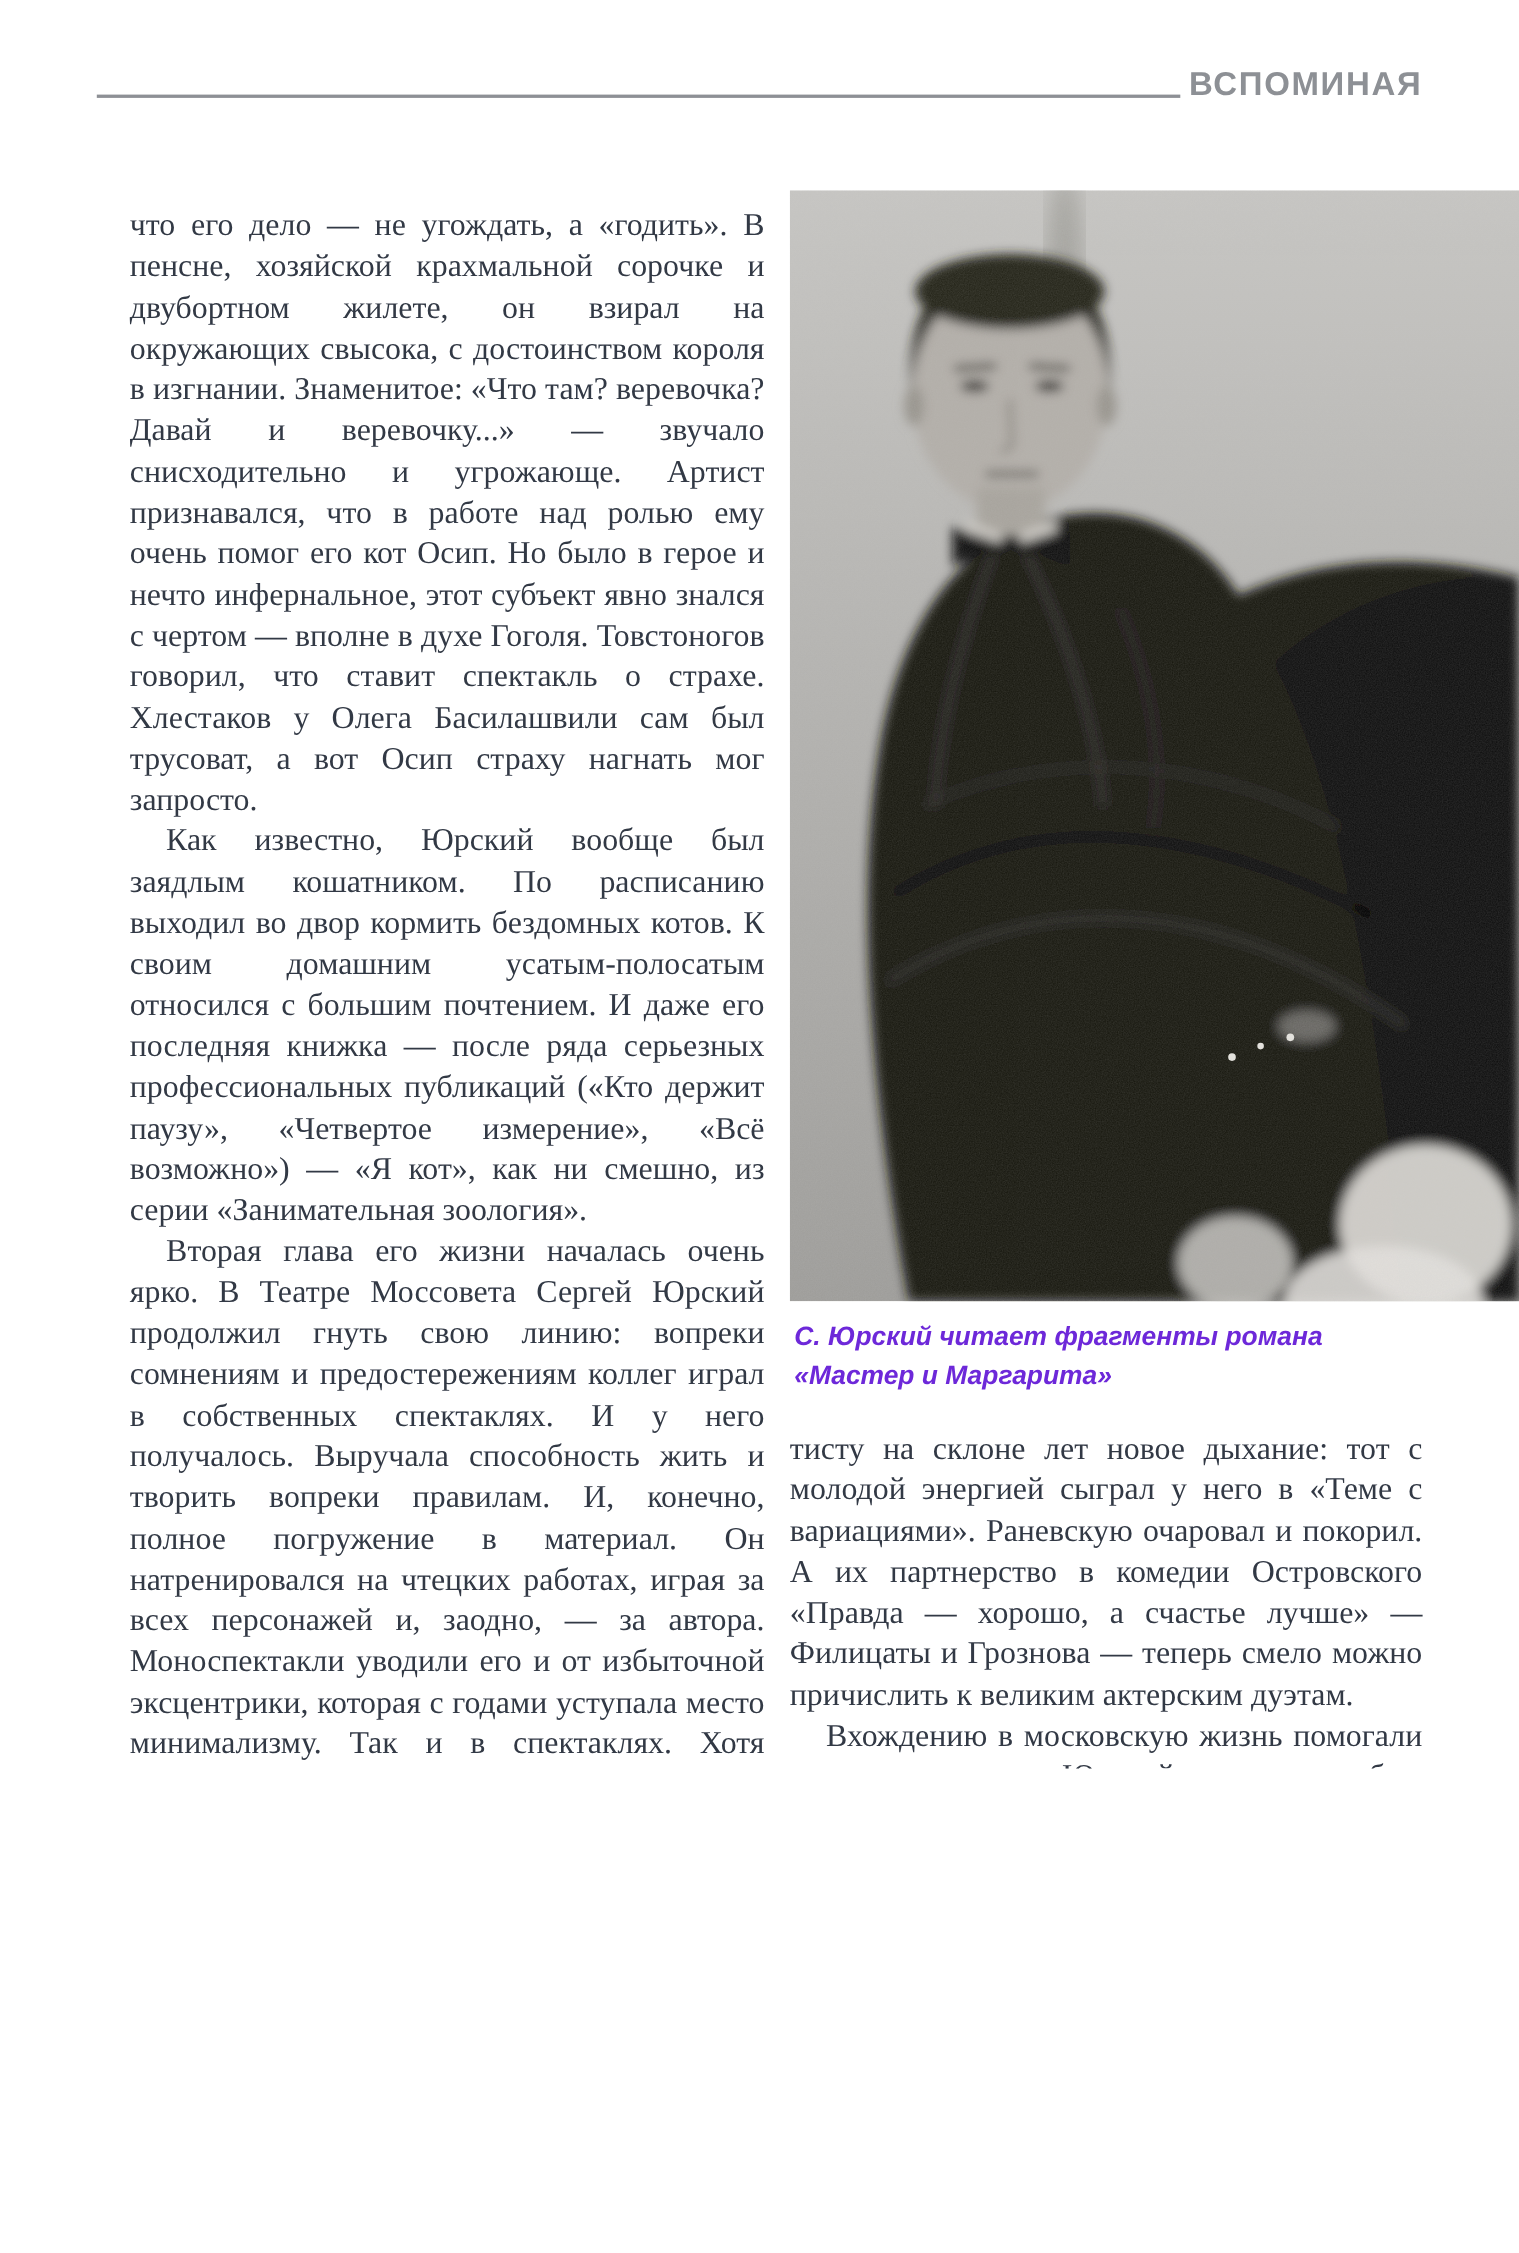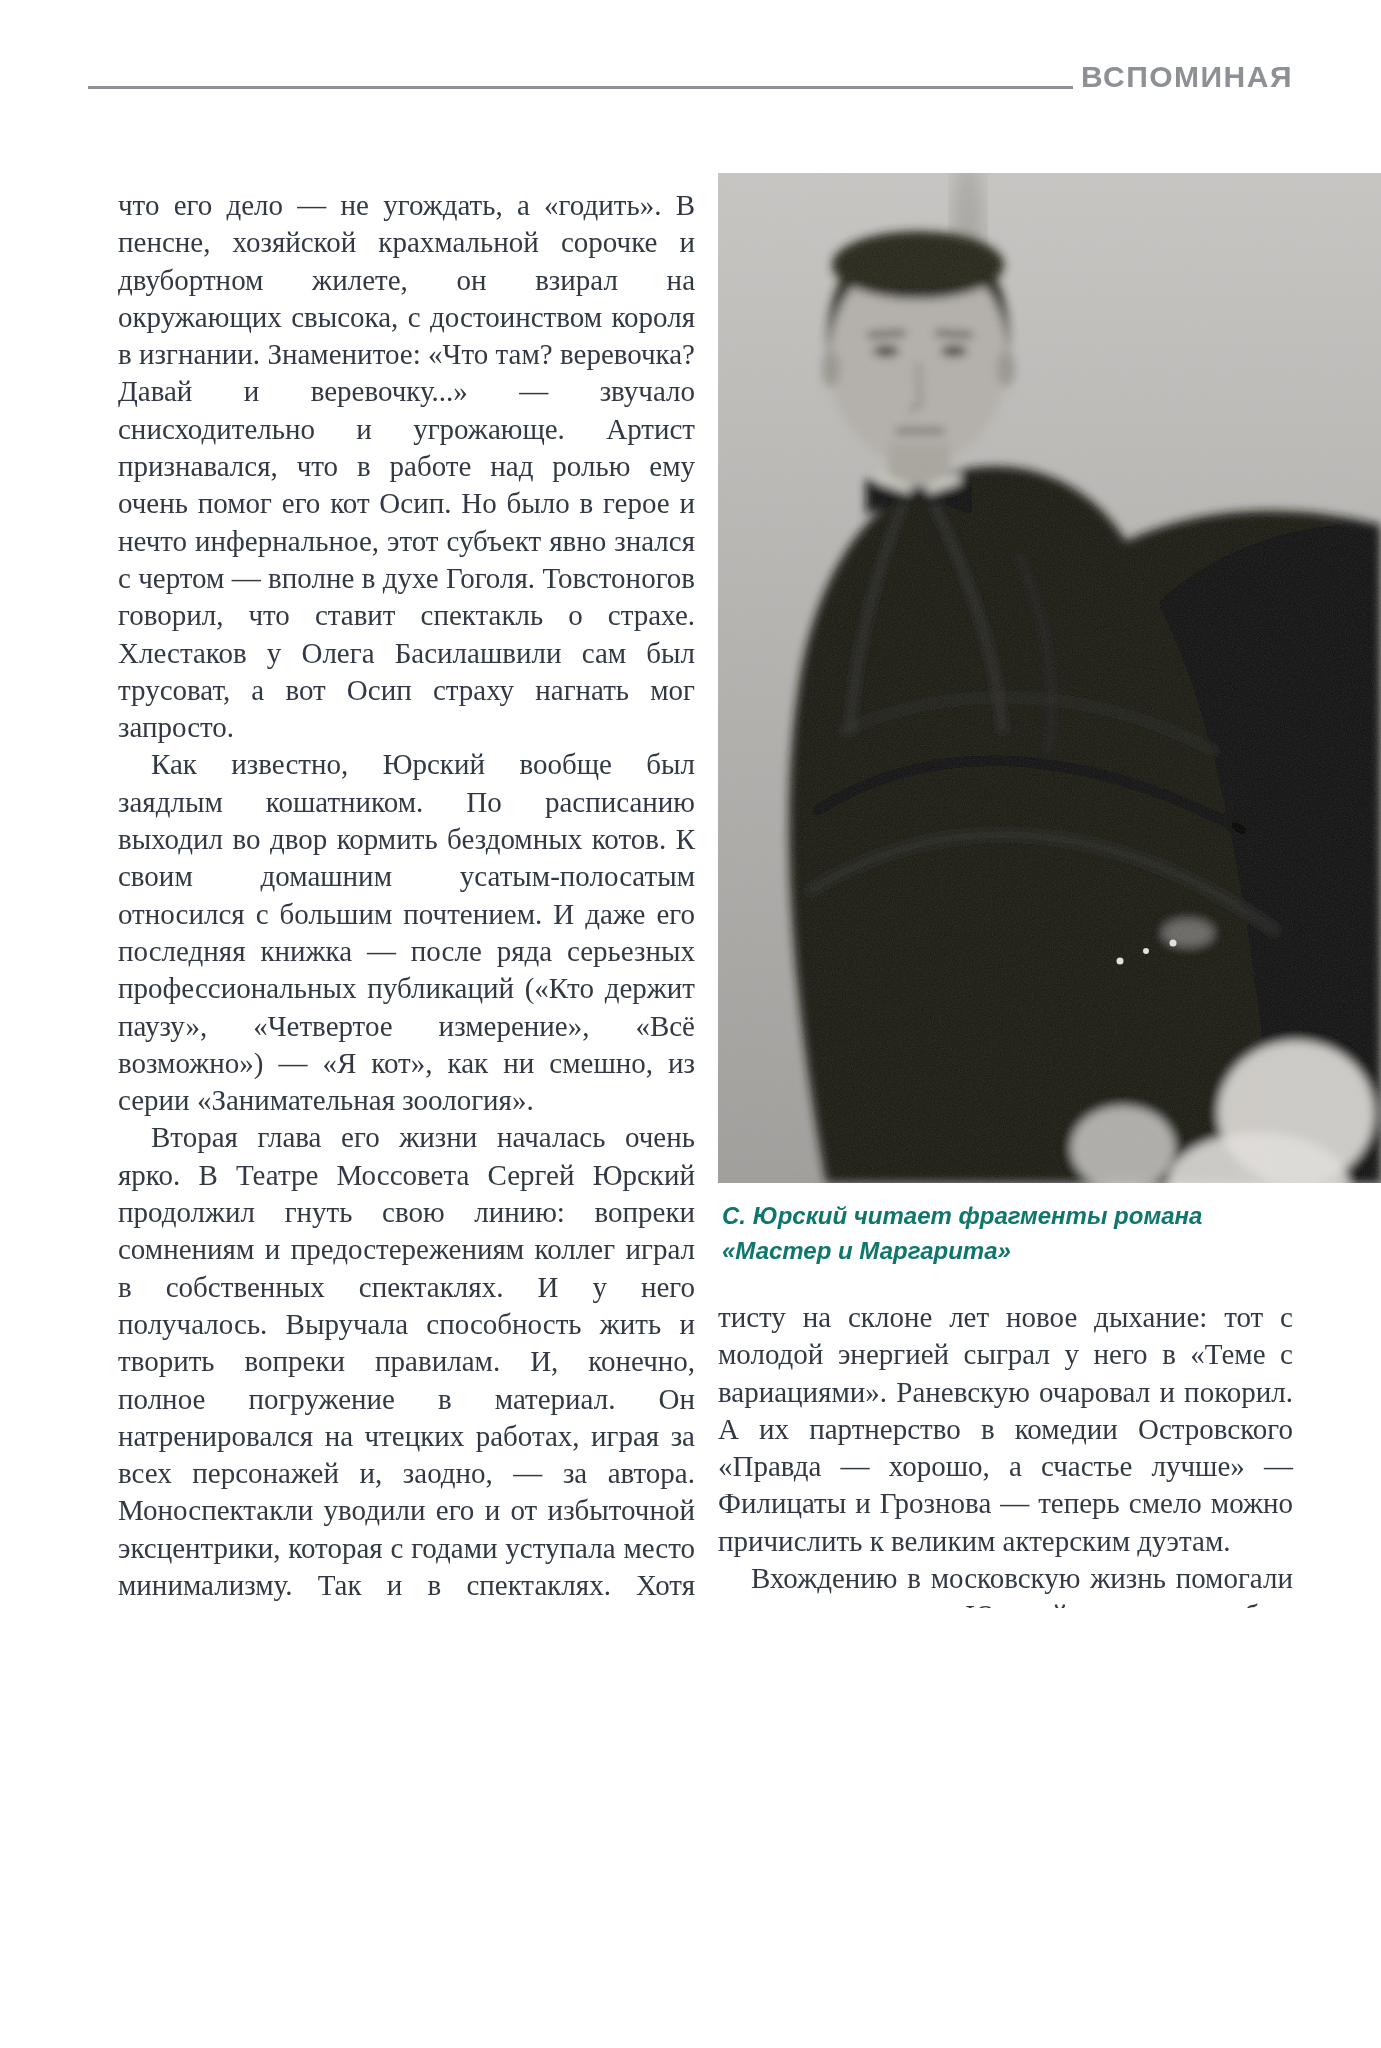--- a/index.html
+++ b/index.html
@@ -23,21 +23,21 @@
   .col p.indent { text-indent:33px; }
   .col p.stretch-last { text-align-last:justify; }
   .col-left  { left:118px; top:187px;  width:577px; }
   .col-right { left:718px; top:1299px; width:575px; }
   
   .photo-wrap { position:absolute; left:718px; top:173px; width:663px; height:1010px; }
   .photo-wrap svg { display:block; }
   .photo-caption {
     position:absolute; left:722px; top:1198px; width:560px;
     font-family:"Liberation Sans","DejaVu Sans",sans-serif; font-style:italic; font-weight:bold;
-    font-size:24px; line-height:35px; color:#0f766e; white-space:pre-line;
+    font-size:24px; line-height:35px; color:#6d28d9; white-space:pre-line;
   }
   
   .footer {
     position:absolute; right:88px; top:1958px; width:900px; text-align:right;
     font-family:"Liberation Sans","DejaVu Sans",sans-serif; font-size:27px; letter-spacing:0.3px;
     white-space:nowrap;
   }
   .footer .issue { color:#3c3d3e; font-weight:bold; }
   .footer .sep { color:#a9abad; font-weight:normal; padding:0 11px; }
   .footer .magazine { color:#87898c; font-weight:bold; letter-spacing:0.5px;margin-left:36px; }

